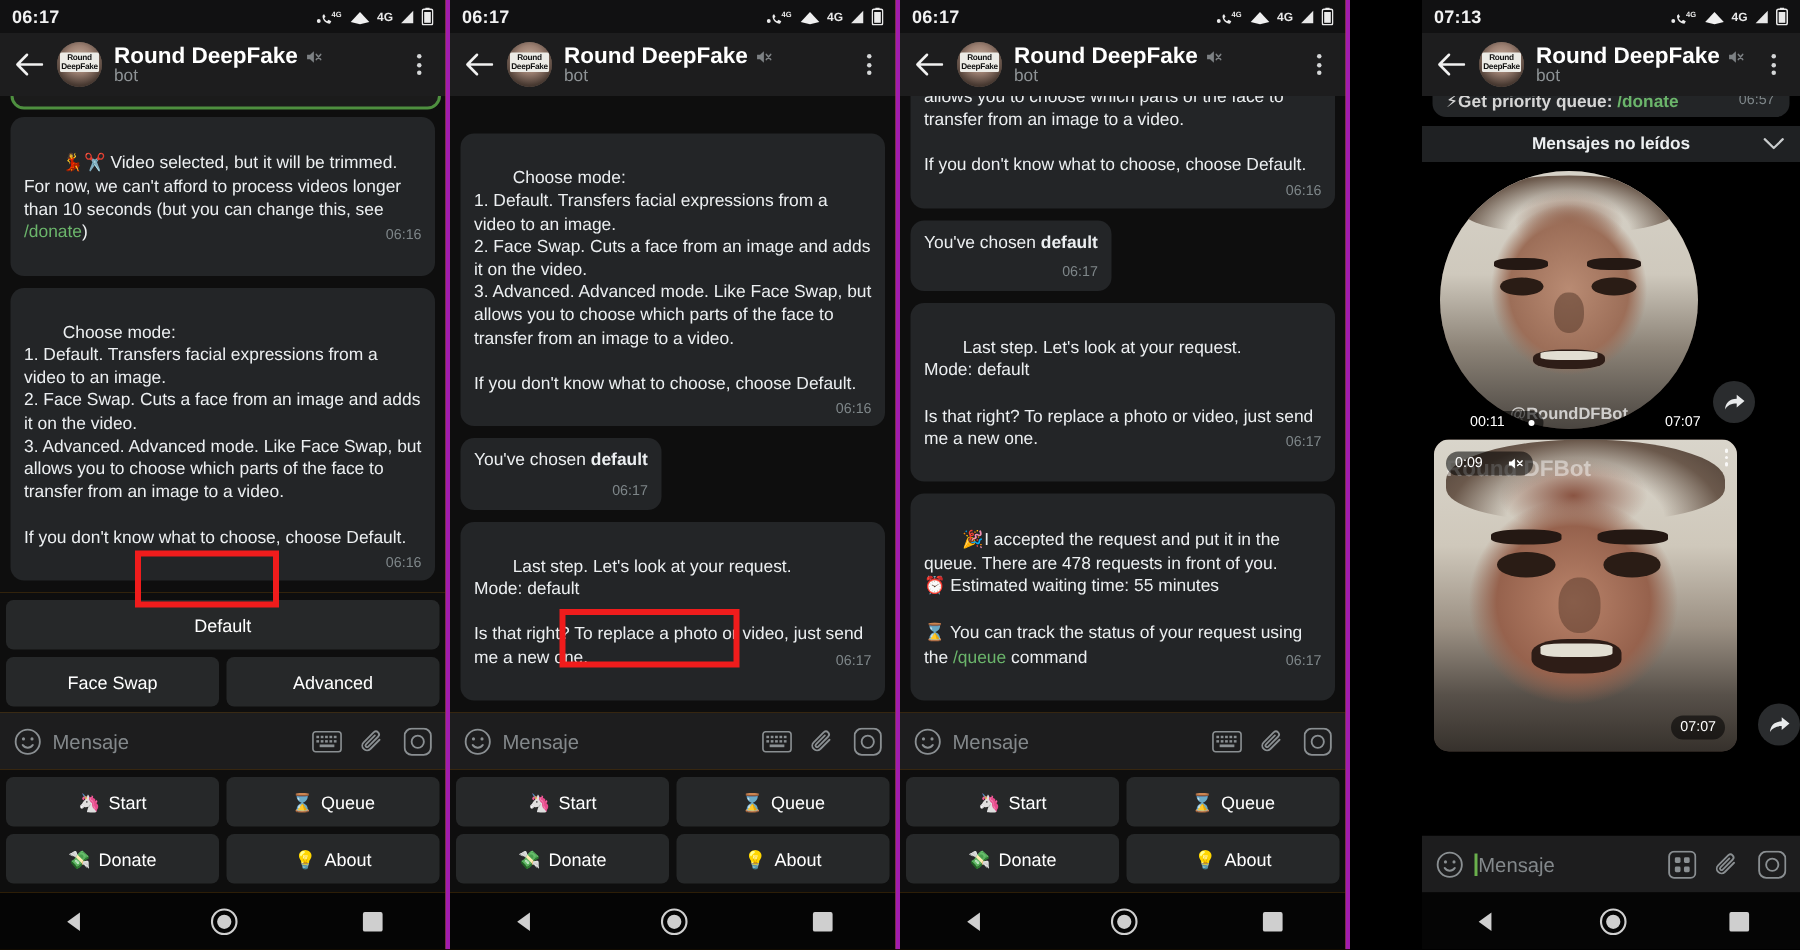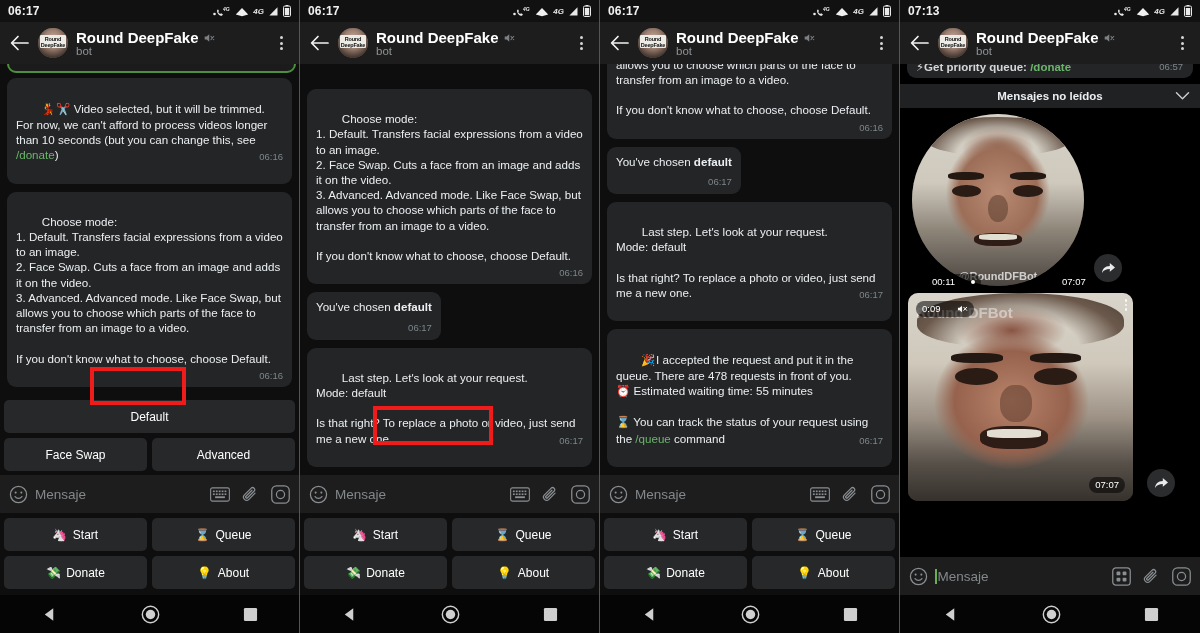--- a/index.html
+++ b/index.html
@@ -1,27 +1,27 @@
 <!DOCTYPE html>
 <html><head>
 <meta charset="utf-8">
 <style>
   html,body{margin:0;padding:0;background:#000;}
   body{font-family:"Liberation Sans","DejaVu Sans",sans-serif;
        -webkit-font-smoothing:antialiased;}
   .stage{position:relative;width:1200px;height:633px;background:#000;display:flex;overflow:hidden;}
   .panel{position:relative;width:300px;height:633px;background:#a16207;overflow:hidden;
-         display:flex;flex-direction:column;border-right:1px solid #a21caf;box-sizing:border-box;}
-  .panel:last-child{border-right:none;}
+         display:flex;flex-direction:column;border-right:3px solid #a21caf;box-sizing:border-box;}
+  .panel:last-child{border-right:none;padding-left:48px;}
 
   
   .statusbar{height:22px;flex:0 0 22px;background:#111112;display:flex;align-items:center;
              justify-content:space-between;padding:0 8px;box-sizing:border-box;}
   .sb-time{color:#f2f2f2;font-size:12px;font-weight:700;letter-spacing:.2px;}
-  .sb-icons{display:flex;align-items:center;gap:4px;font-style:italic;}
+  .sb-icons{display:flex;align-items:center;gap:4px;}
   .sb-icons svg{display:block;}
   .sb-4g{color:#e8e8e8;font-size:8px;font-weight:700;}
 
   
   .chathdr{height:42px;flex:0 0 42px;background:#1d1d1e;display:flex;align-items:center;
            padding:0 8px;box-sizing:border-box;gap:8px;}
   .backarrow{width:22px;height:22px;flex:0 0 22px;display:flex;align-items:center;justify-content:center;}
   .avatar{width:30px;height:30px;flex:0 0 30px;border-radius:50%;overflow:hidden;position:relative;
           background:#6b5f57;}
   .avatar .face{position:absolute;inset:0;

